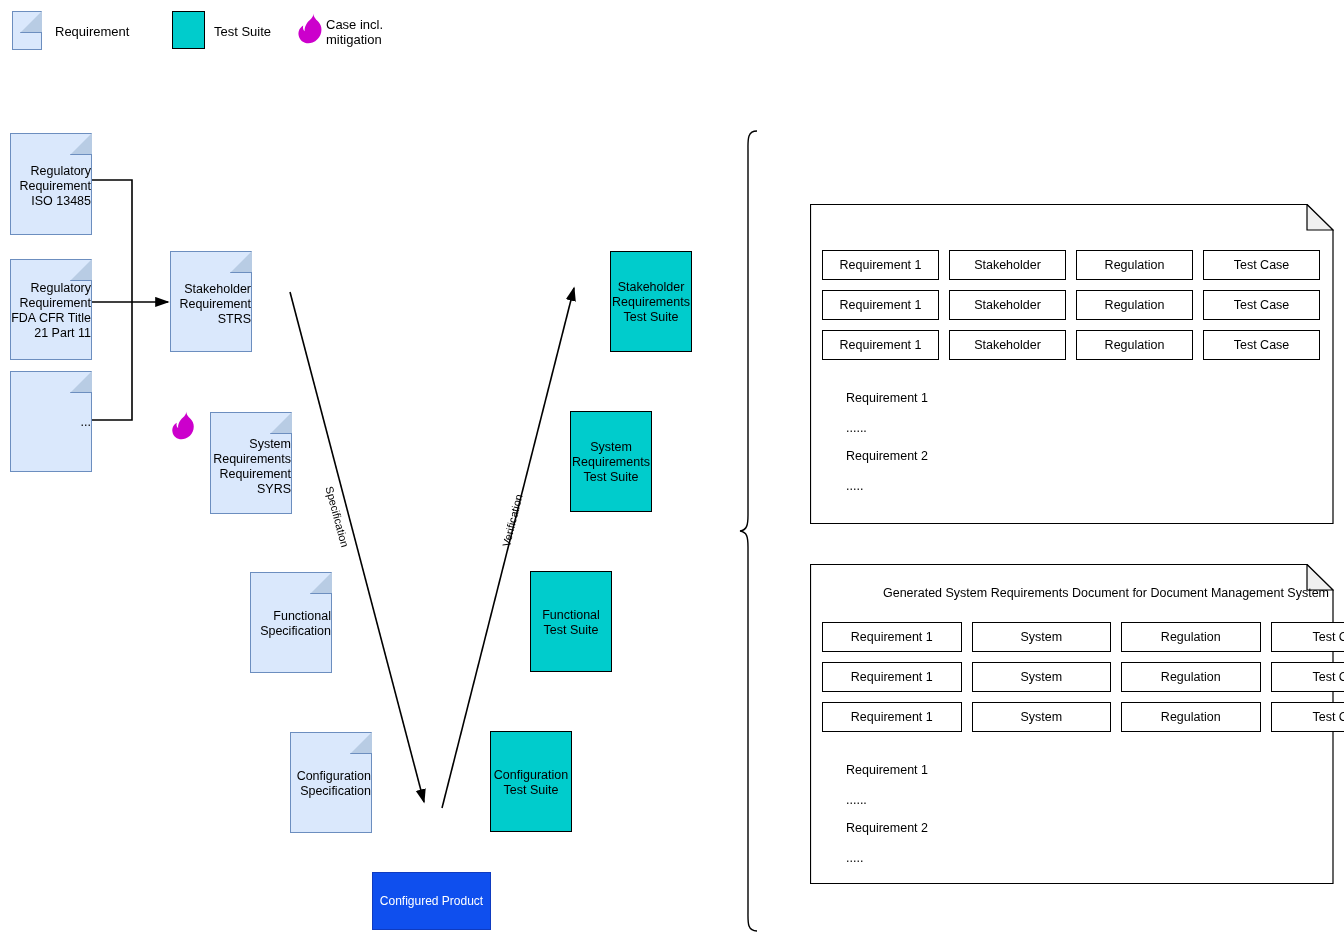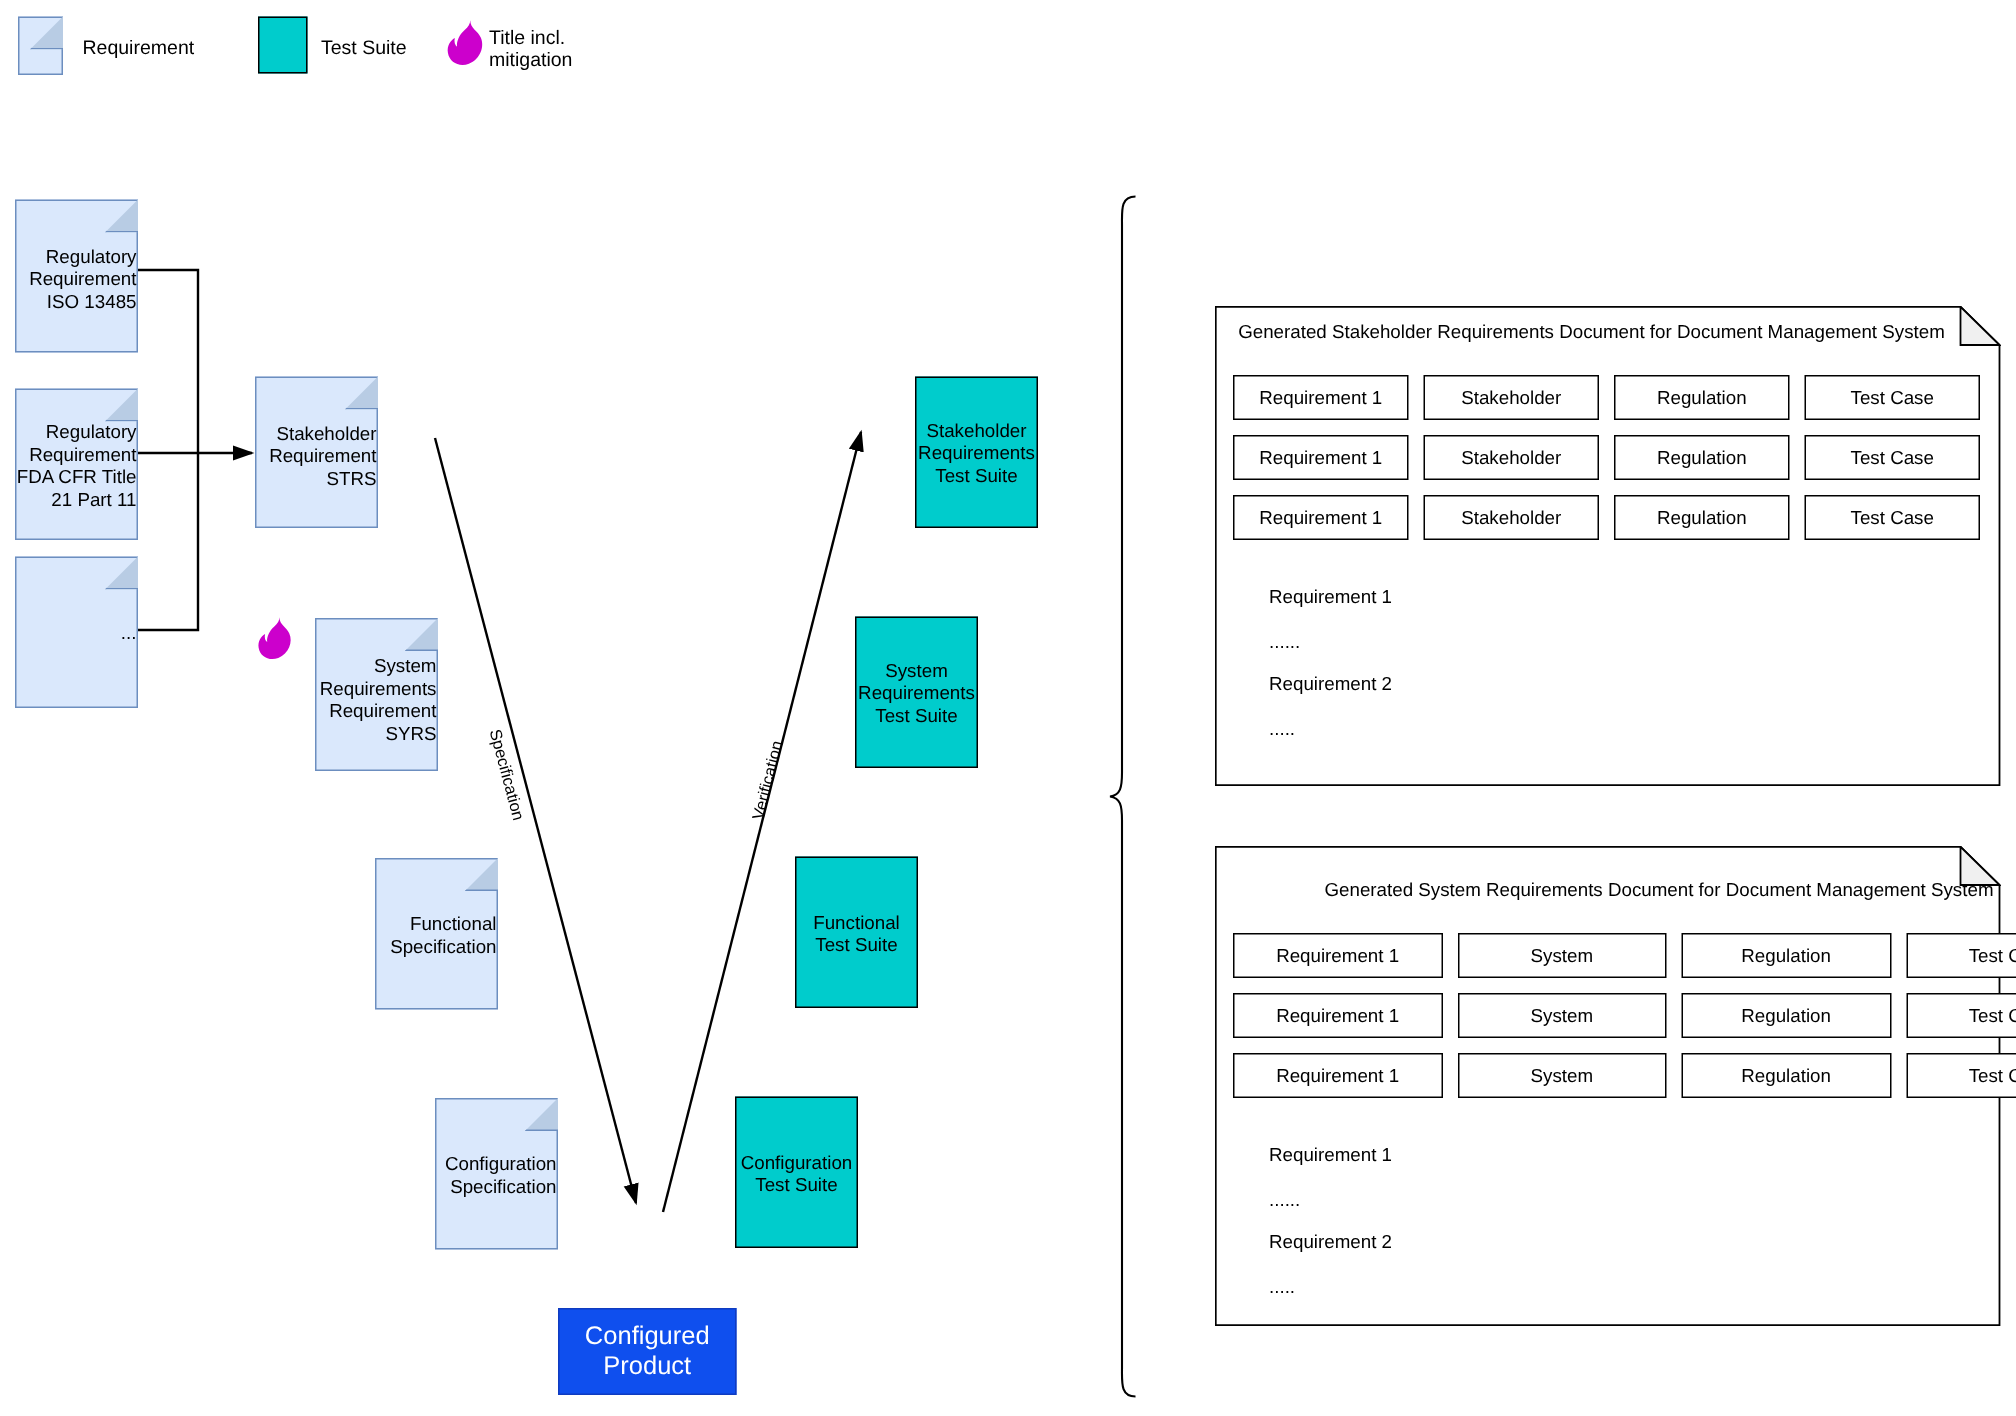--- a/index.html
+++ b/index.html
@@ -82,22 +82,22 @@
     position: absolute;
     background: #0F4FEE;
     border: 1px solid #0F3BC0;
     box-sizing: border-box;
     display: flex;
     align-items: center;
     justify-content: center;
   }
   .product-text {
     color: #ffffff;
-    font-size: 17px;
-    text-align: center;
+    font-size: 12px;
+    text-align: left;
   }
 
   
   .gen-doc {
     position: absolute;
     background: #ffffff;
     border: 1px solid #000000;
     box-sizing: border-box;
   }
   .gen-doc-clip {
@@ -168,21 +168,21 @@
     <div class="legend-label" style="left:214px;top:24px;">Test Suite</div>
 
     <svg class="abs" style="left:296px;top:12px;width:30px;height:34px;" viewBox="0 0 30 34">
       <path d="M17.5 1.5 C17.5 7 22.5 8.5 24.5 13 C27.2 19 24.2 27.5 16.6 30.5
                C10.3 33 3.6 29.6 2.6 23.2 C1.9 18.6 4.2 15.2 7.2 13.4
                C6.6 16 7.3 18.2 8.7 19.2 C8.2 15.4 10.4 11 13.6 8.2
                C16.3 5.8 17.5 3.8 17.5 1.5 Z
                M16.4 14.6 C17.1 18.2 20 19 19.7 22.6 C19.5 25.4 17.1 27.2 14.6 26.6
                C12.4 26.1 11.3 24.2 11.7 22.1 C12.3 18.7 15.6 18.4 16.4 14.6 Z" fill="#CC00CC"></path>
     </svg>
-    <div class="legend-label" style="left:326px;top:17px;">Title incl.
+    <div class="legend-label" style="left:326px;top:17px;">Case incl.
 mitigation</div>
   </div>
 
   <div class="doc-shape" style="left:10px;top:133px;width:82px;height:102px;">
     <div class="fold"></div>
     <div class="doc-text" style="top:30px;">Regulatory
 Requirement
 ISO 13485</div>
   </div>
 
@@ -297,21 +297,20 @@
   <div class="edge-label" style="left:500px;top:545px;transform:rotate(-76deg);">Verification</div>
 
   <div class="gen-doc gen-doc-clip" style="left:810px;top:204px;width:522px;height:318px;">
   </div>
   <svg class="abs" style="left:810px;top:204px;width:524px;height:320px;" viewBox="0 0 524 320">
     <path d="M0.5,0.5 L497,0.5 L523,26 L523,319.5 L0.5,319.5 Z" fill="#ffffff" stroke="#000" stroke-width="1.2"></path>
     <path d="M497,0.5 L497,26 L523,26 Z" fill="#f0f0f0" stroke="#000" stroke-width="1.2"></path>
   </svg>
 
   <div class="abs" style="left:810px;top:204px;width:522px;height:318px;">
-    <div class="gen-doc-title" style="left:14px;right:34px;">Generated Stakeholder Requirements Document for Document Management System</div>
 
     <div class="gen-row" style="top:46px;">
       <div class="gen-cell">Requirement 1</div>
       <div class="gen-cell">Stakeholder</div>
       <div class="gen-cell">Regulation</div>
       <div class="gen-cell">Test Case</div>
     </div>
     <div class="gen-row" style="top:86px;">
       <div class="gen-cell">Requirement 1</div>
       <div class="gen-cell">Stakeholder</div>

